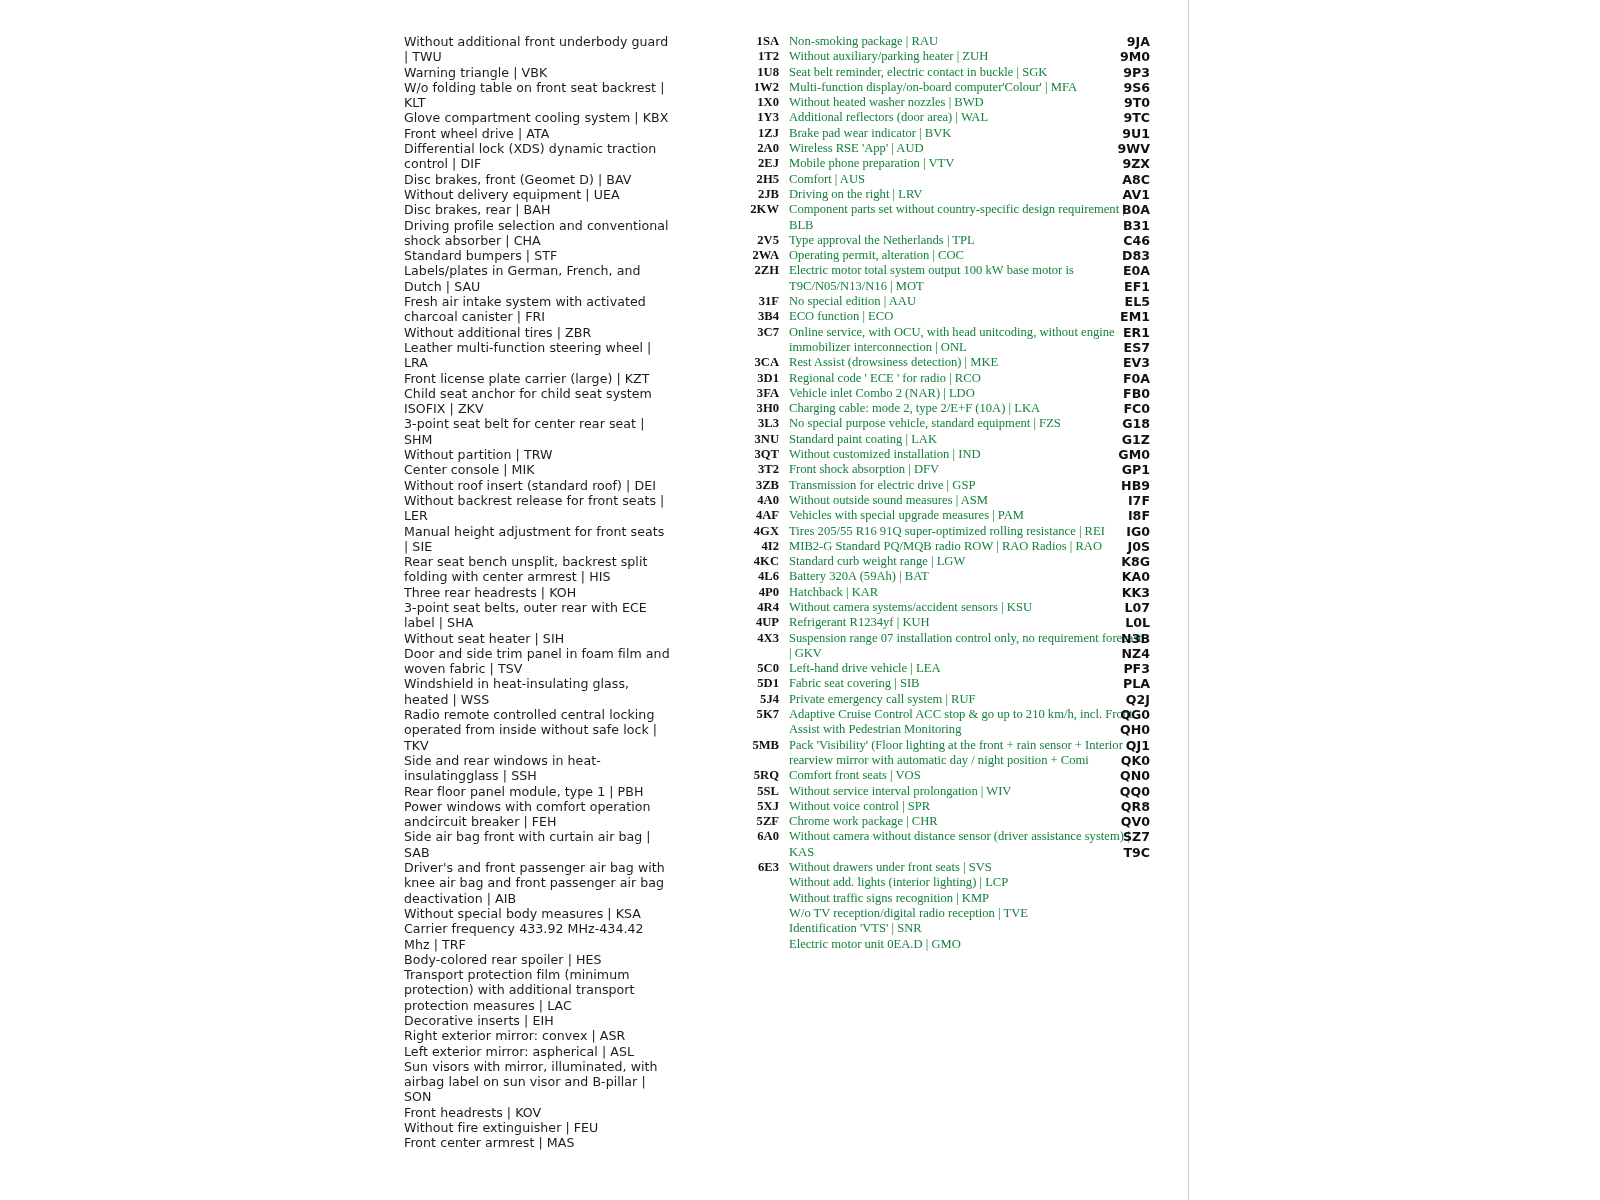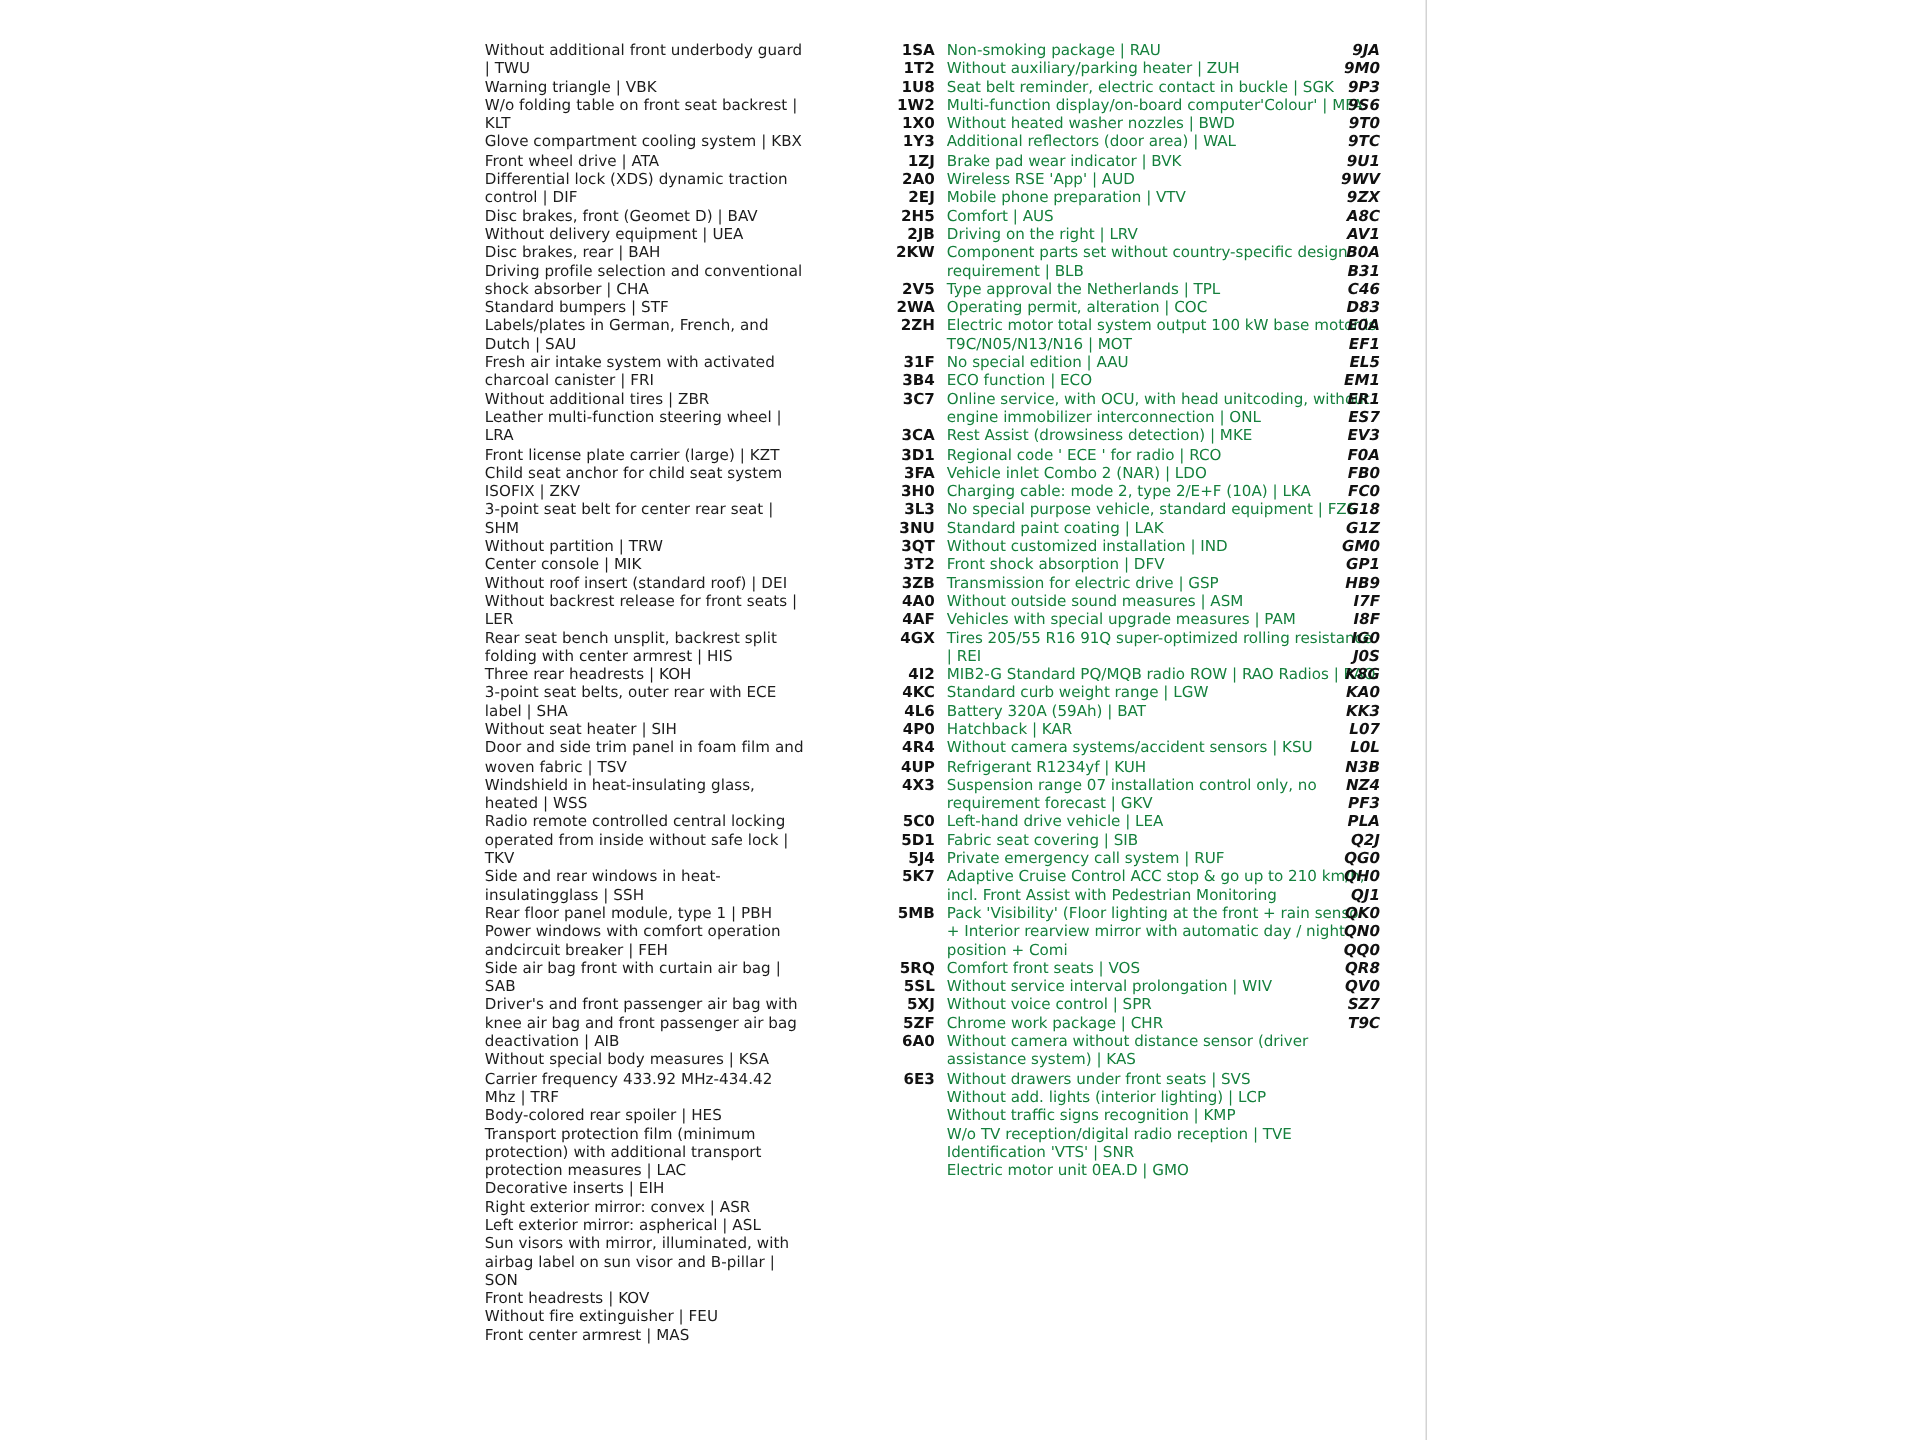--- a/index.html
+++ b/index.html
@@ -45,20 +45,21 @@
   
   .col-left .lbl { display: block; }
 
   
   .triple {
     position: absolute;
     left: 727px;
     top: 34px;
     width: 420px;
     display: block;
+    font-family: Liberation Serif, serif;
   }
   .grid {
     display: grid;
     grid-template-columns: 52px 1fr;
     column-gap: 10px;
     row-gap: 0px;
     align-items: start;
   }
   .gcode {
     font-weight: bold;
@@ -77,21 +78,20 @@
     left: 1098px;
     top: 34px;
     width: 52px;
   }
   .fcode {
     font-weight: bold;
     font-size: 12.6px;
     line-height: 15.3px;
     text-align: right;
     color: #111;
-    font-style: italic;
   }
 </style>
 </head>
 <body>
 
 <div class="page">
 
   <div class="page-edge"></div>
 
   <div class="col col-left">
@@ -111,20 +111,21 @@
         <div class="lbl">Fresh air intake system with activated charcoal canister | FRI</div>
         <div class="lbl">Without additional tires | ZBR</div>
         <div class="lbl">Leather multi-function steering wheel | LRA</div>
         <div class="lbl">Front license plate carrier (large) | KZT</div>
         <div class="lbl">Child seat anchor for child seat system ISOFIX | ZKV</div>
         <div class="lbl">3-point seat belt for center rear seat | SHM</div>
         <div class="lbl">Without partition | TRW</div>
         <div class="lbl">Center console | MIK</div>
         <div class="lbl">Without roof insert (standard roof) | DEI</div>
         <div class="lbl">Without backrest release for front seats | LER</div>
+        <div class="lbl">Manual height adjustment for front seats | SIE</div>
         <div class="lbl">Rear seat bench unsplit, backrest split folding with center armrest | HIS</div>
         <div class="lbl">Three rear headrests | KOH</div>
         <div class="lbl">3-point seat belts, outer rear with ECE label | SHA</div>
         <div class="lbl">Without seat heater | SIH</div>
         <div class="lbl">Door and side trim panel in foam film and woven fabric | TSV</div>
         <div class="lbl">Windshield in heat-insulating glass, heated | WSS</div>
         <div class="lbl">Radio remote controlled central locking operated from inside without safe lock | TKV</div>
         <div class="lbl">Side and rear windows in heat-insulatingglass | SSH</div>
         <div class="lbl">Rear floor panel module, type 1 | PBH</div>
         <div class="lbl">Power windows with comfort operation andcircuit breaker | FEH</div>

